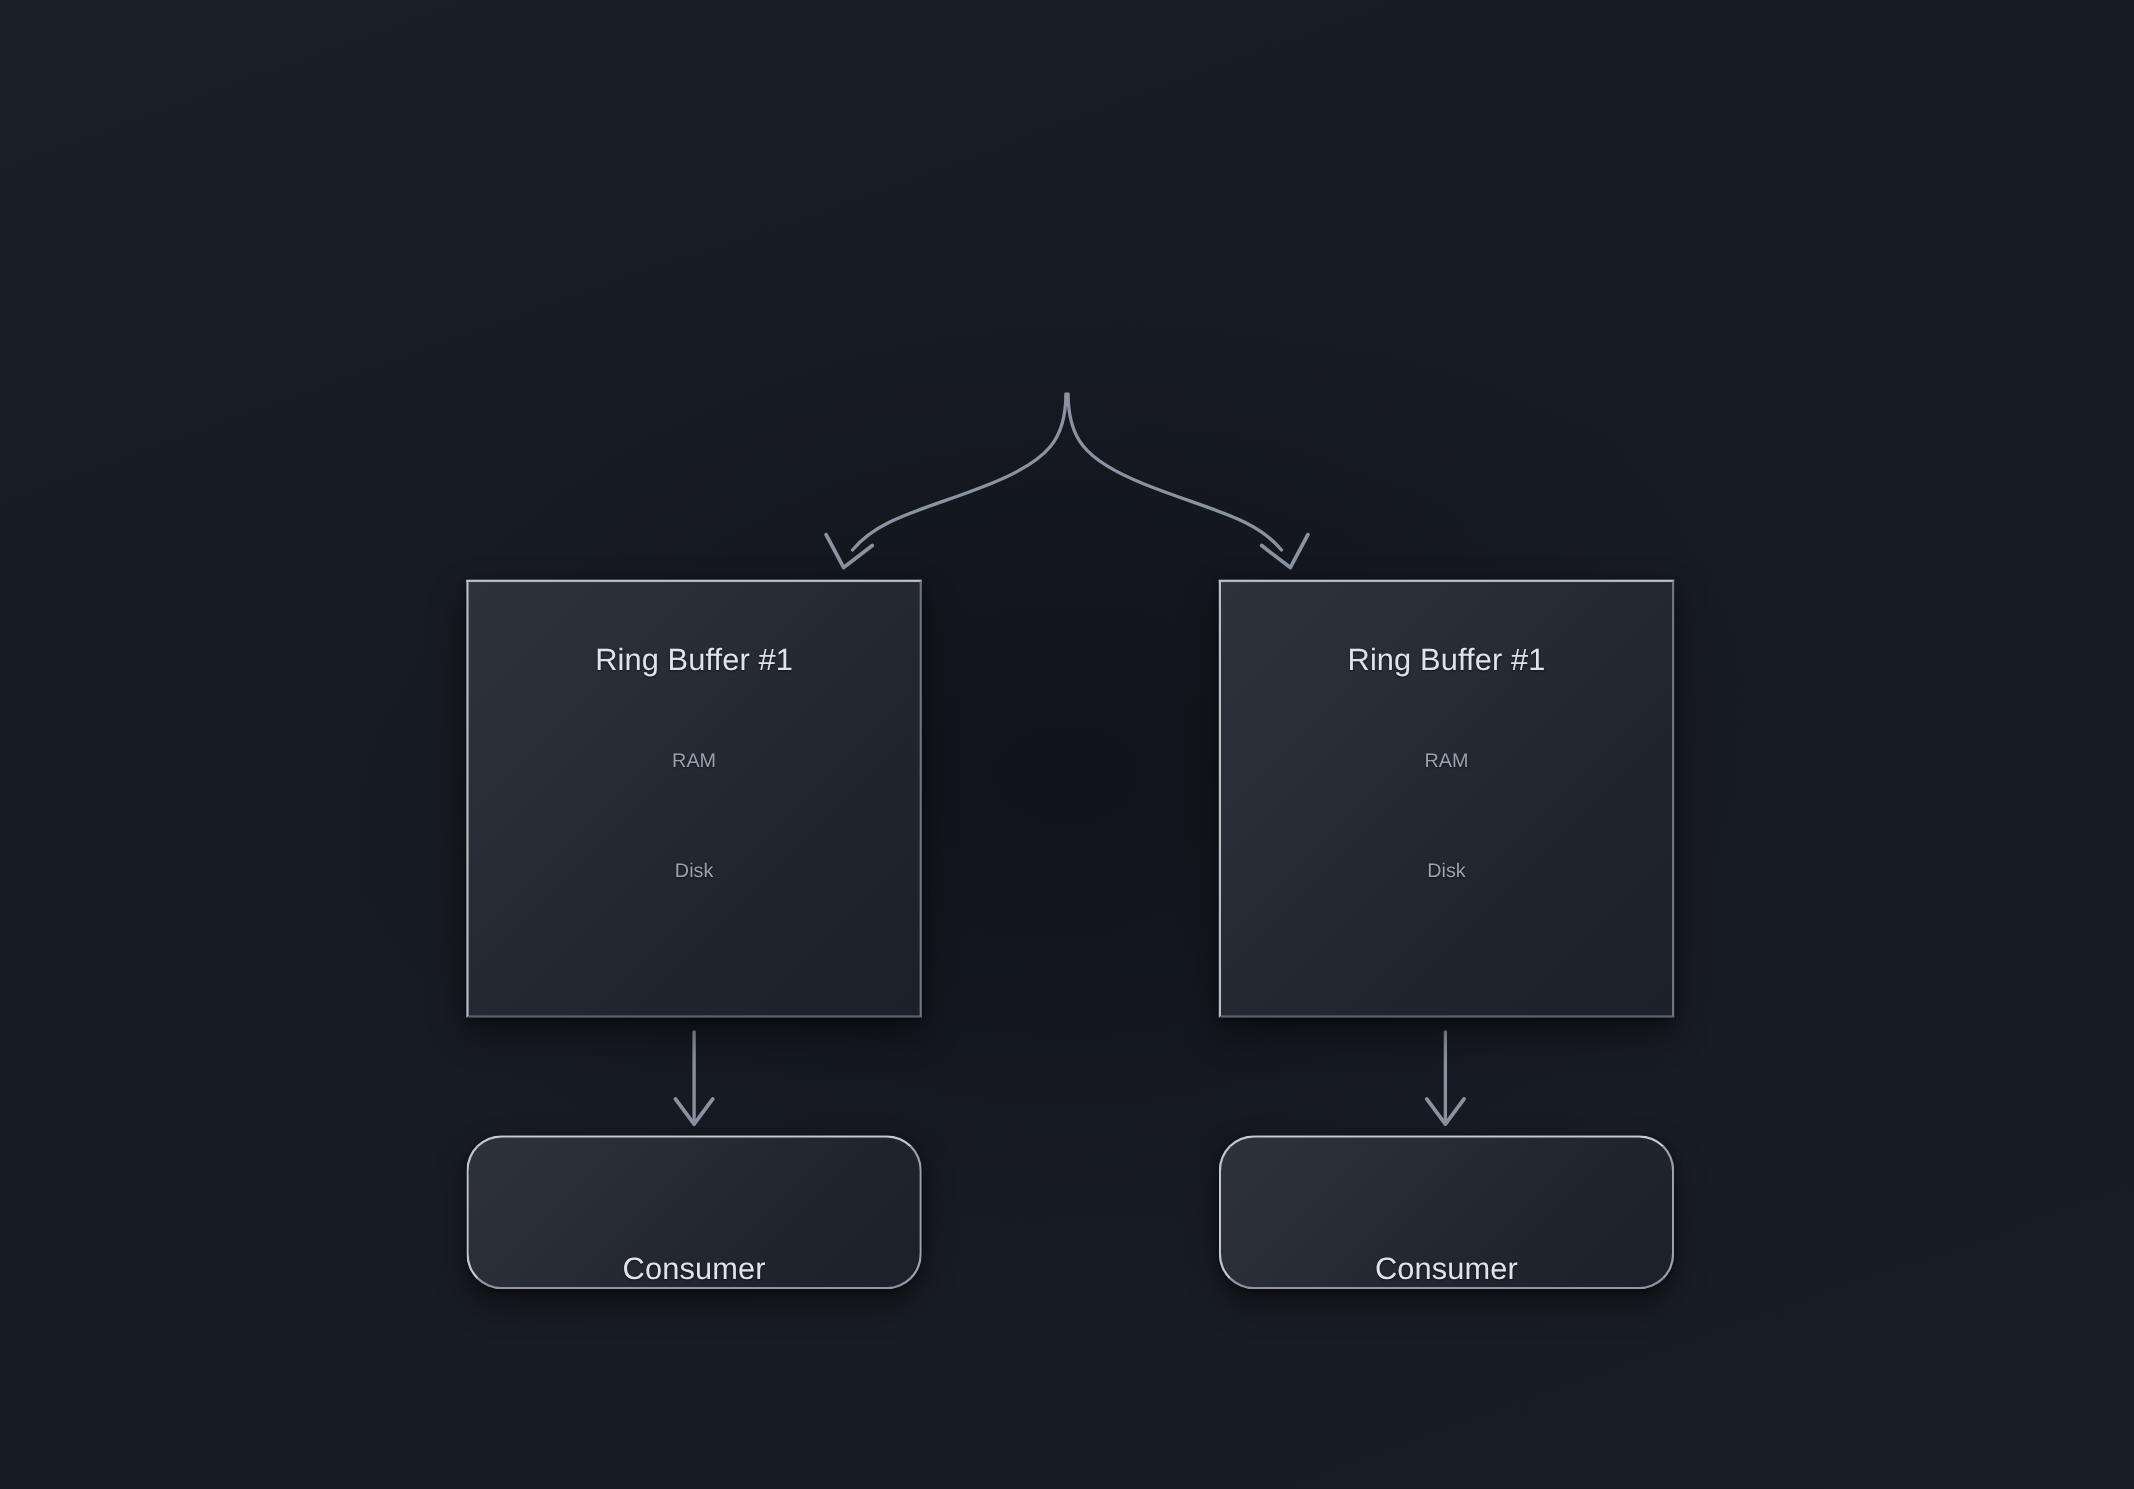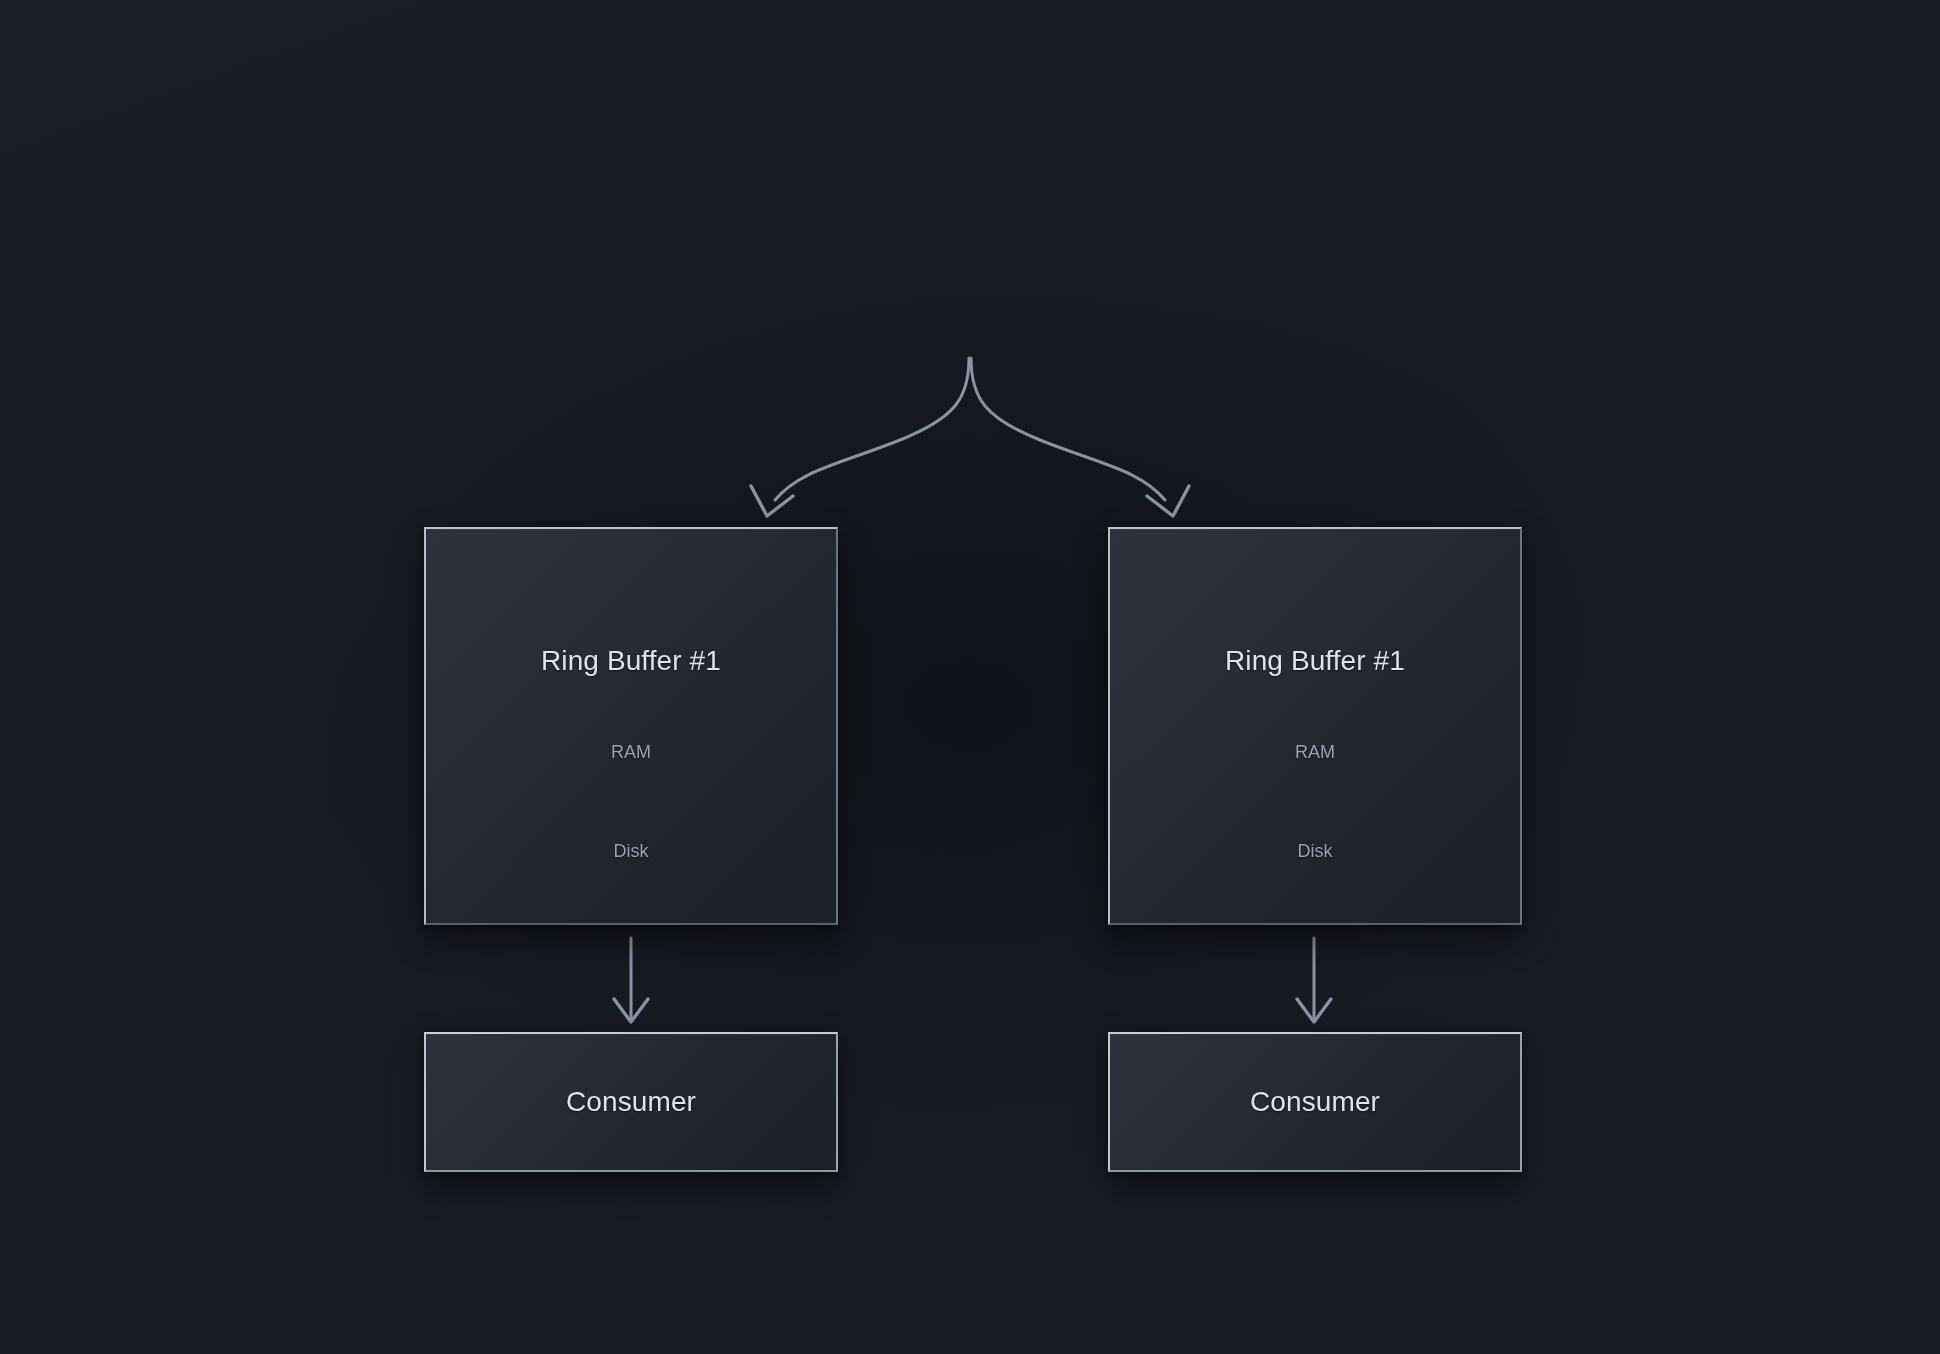--- a/index.html
+++ b/index.html
@@ -119,35 +119,35 @@
     stroke-width: 3.4;
     stroke-linecap: round;
     stroke-linejoin: round;
   }
 
   
   .ringbuf {
     width: 414px;
     height: 398px;
     padding-top: 56px;
-    justify-content: center;
   }
   .ringbuf .node-title { margin-bottom: 0; }
   .ringbuf-inner {
     margin-top: 66px;
     display: flex;
     flex-direction: column;
     align-items: center;
   }
   .ram-disk-gap { height: 18px; }
 
   .consumer {
     width: 414px;
     height: 140px;
-    justify-content: center;
+    justify-content: flex-end;
+    border-radius: 32px;
   }
 </style>
 </head>
 <body>
 
 <div id="canvas">
 
   <svg id="connectors" viewBox="0 0 1940 1354" xmlns="http://www.w3.org/2000/svg">
 
     <g>

